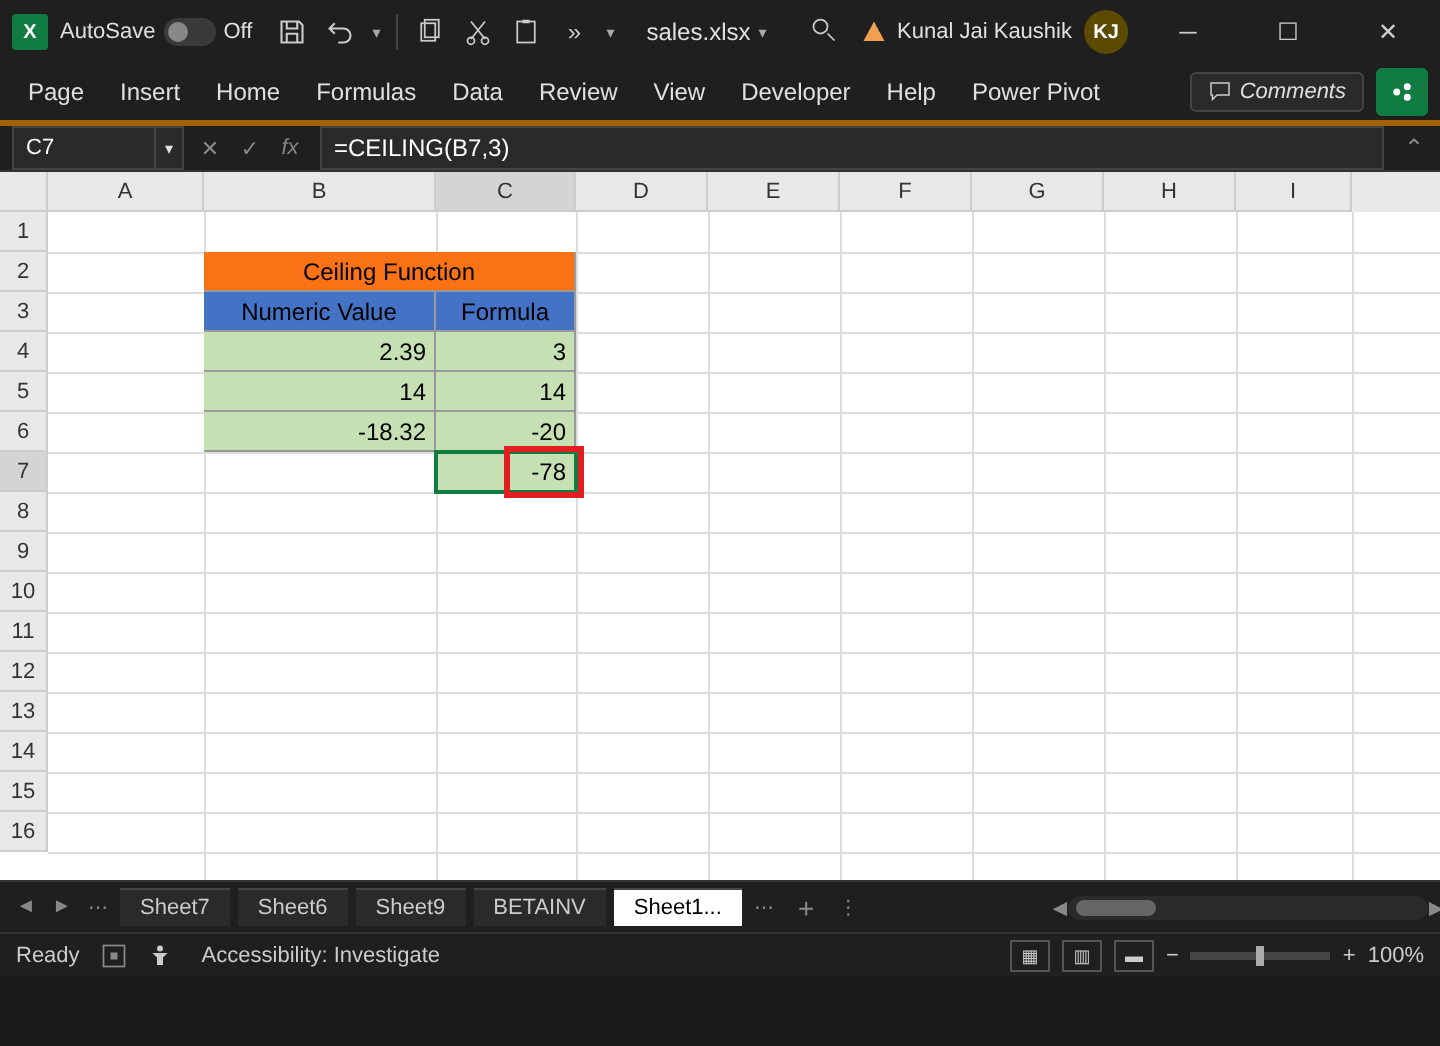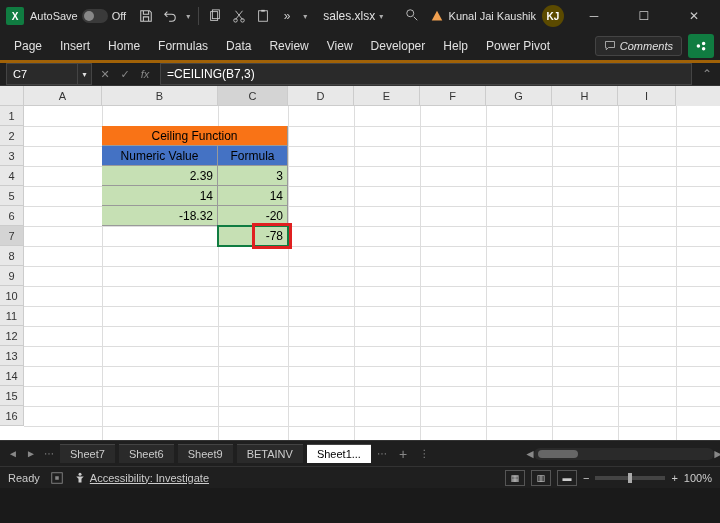--- a/index.html
+++ b/index.html
@@ -264,21 +264,21 @@
     <span style="position:absolute;right:-10px;top:-1px;color:#888">►</span>
   </div>
 </div>
 
 <div class="statusbar">
   <span>Ready</span>
   <svg width="14" height="14" viewBox="0 0 16 16">
       <rect x="2" y="2" width="12" height="12" fill="none" stroke="#888"></rect>
       <rect x="6" y="6" width="4" height="4" fill="#888"></rect>
     </svg>
-  <span style="display:flex;gap:4px;align-items:center;text-decoration:underline;">
+  <span style="display:flex;gap:15px;align-items:center;">
     <svg width="12" height="12" viewBox="0 0 16 16">
         <circle cx="8" cy="3" r="2" fill="#ccc"></circle>
         <path fill="#ccc" d="M3 6h10l-3 3v5H6V9z"></path>
       </svg>
     <span>Accessibility: Investigate</span>
   </span>
   <div class="status-right">
     <div class="view-btn">▦</div>
     <div class="view-btn">▥</div>
     <div class="view-btn">▬</div>

